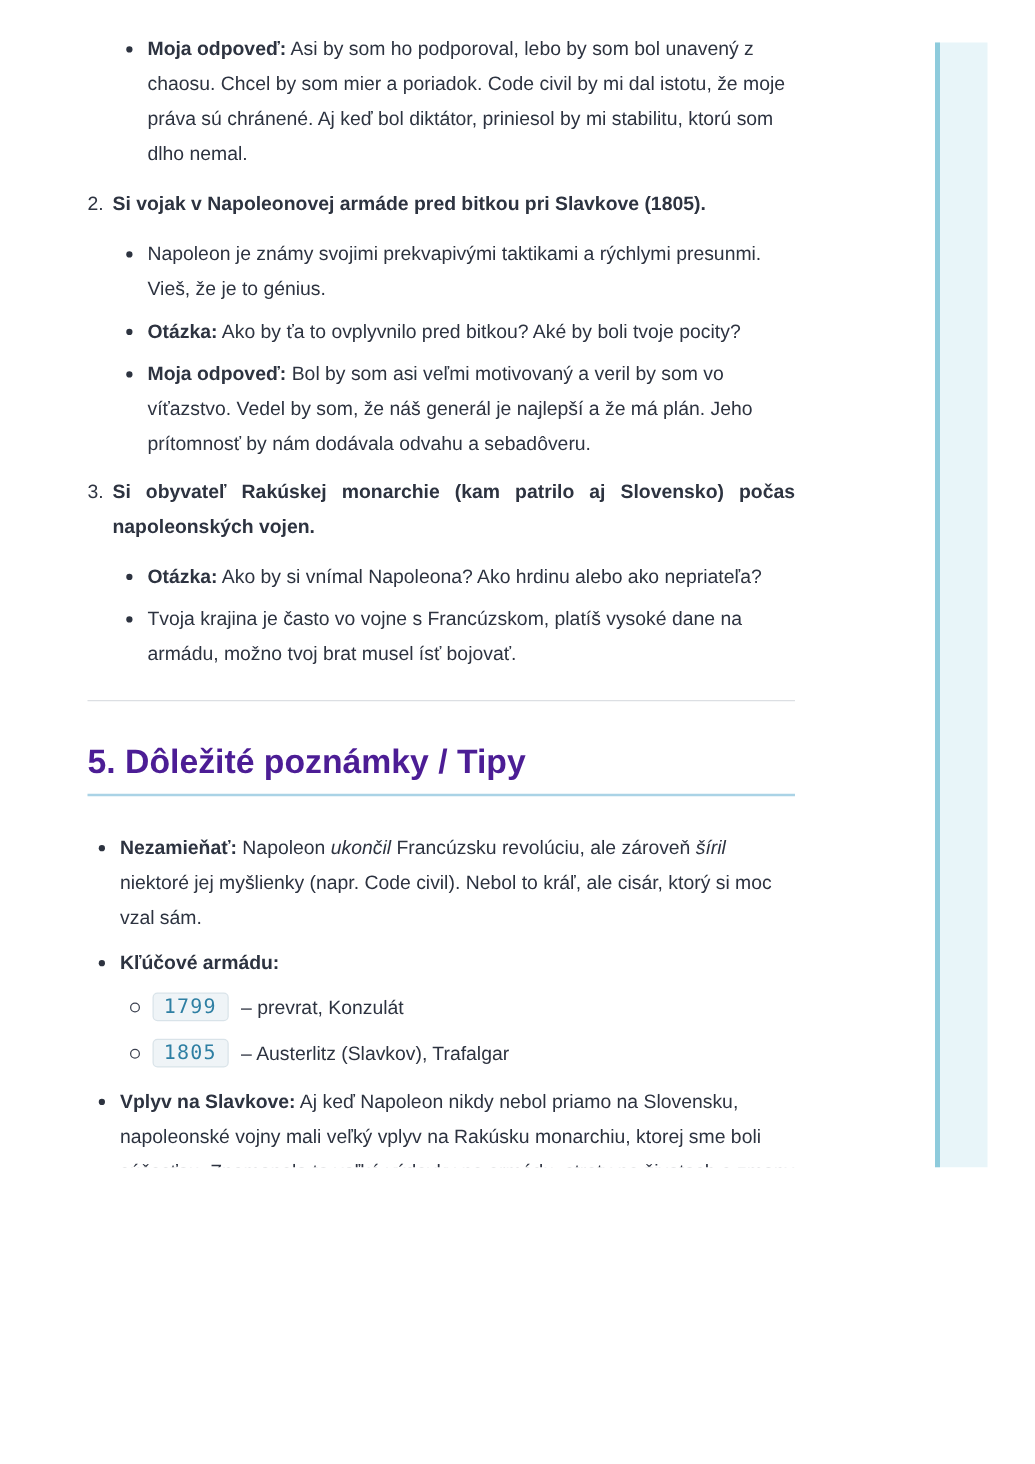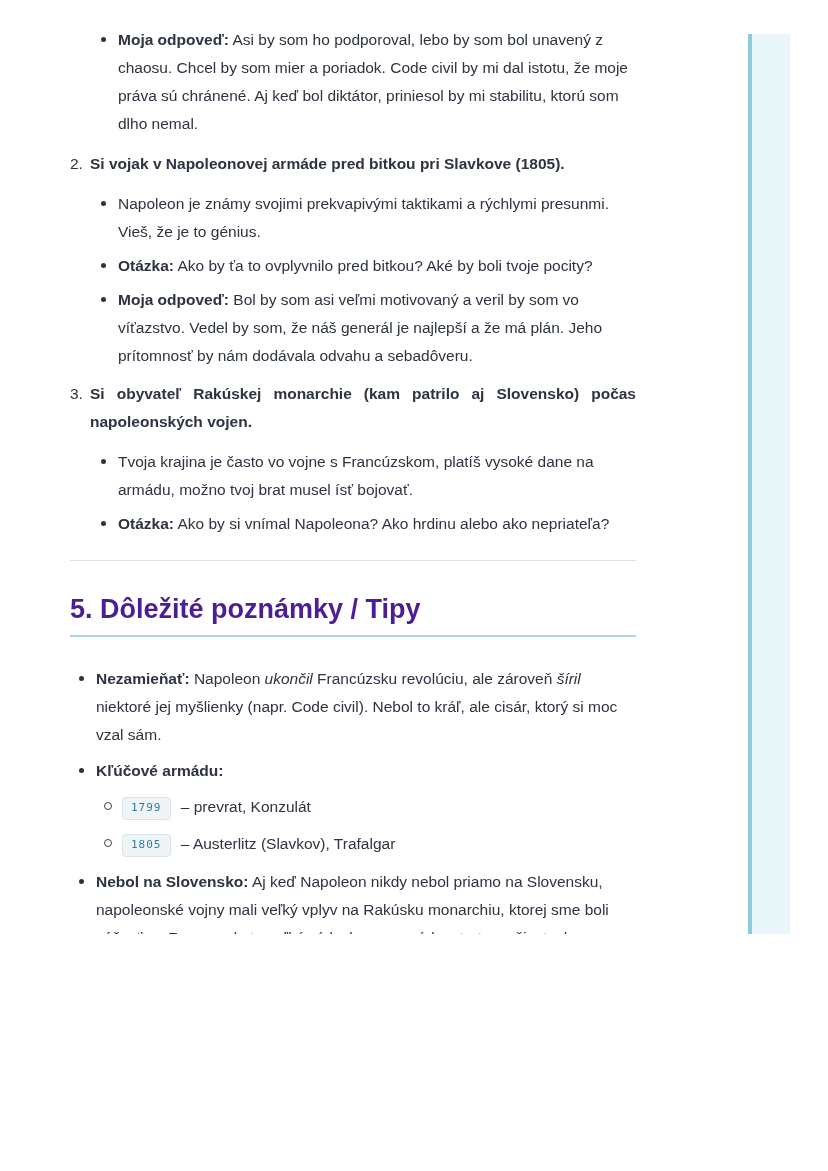--- a/index.html
+++ b/index.html
@@ -70,21 +70,21 @@
   ul.dates { list-style:none; margin:8px 0 10px 0; padding:0 0 0 8px; }
   ul.dates > li { position:relative; padding-left:18px; margin-bottom:9px; }
   ul.dates > li::before {
     content:""; position:absolute; left:0; top:9px;
     width:6px; height:6px; border:1.5px solid #3b4150; border-radius:50%;
     background:transparent;
   }
   .year-badge {
     display:inline-block;
     font-family:"DejaVu Sans Mono", monospace;
-    font-size:11px; line-height:16px;
+    font-size:16px; line-height:16px;
     letter-spacing:1px;
     color:#2e7fa3;
     background:#eff4f7;
     border:1px solid #d9e3e9;
     border-radius:4px;
     padding:2px 8px 3px 8px;
     margin-right:6px;
     vertical-align:1px;
   }
   .footer {
@@ -121,42 +121,42 @@
         <li><strong>Moja odpoveď:</strong> <span>Bol by som asi veľmi motivovaný a veril by som vo víťazstvo. Vedel by som, že náš generál je najlepší a že má plán. Jeho prítomnosť by nám dodávala odvahu a sebadôveru.</span></li>
       </ul>
     </div>
 
     <div class="num-item">
       <div class="num-row">
         <span class="num-marker">3.</span>
         <span class="num-title">Si obyvateľ Rakúskej monarchie (kam patrilo aj Slovensko) počas napoleonských vojen.</span>
       </div>
       <ul class="dotlist">
+        <li><strong>Otázka:</strong> <span>Ako by si vnímal Napoleona? Ako hrdinu alebo ako nepriateľa?</span></li>
         <li><span>Tvoja krajina je často vo vojne s Francúzskom, platíš vysoké dane na armádu, možno tvoj brat musel ísť bojovať.</span></li>
-        <li><strong>Otázka:</strong> <span>Ako by si vnímal Napoleona? Ako hrdinu alebo ako nepriateľa?</span></li>
       </ul>
     </div>
 
     <hr class="divider">
 
     <h2 class="section-heading">5. Dôležité poznámky / Tipy</h2>
 
     <ul class="tips">
 
       <li><strong>Nezamieňať:</strong> <span>Napoleon </span><em>ukončil</em><span> Francúzsku revolúciu, ale zároveň </span><em>šíril</em><span> niektoré jej myšlienky (napr. Code civil). Nebol to kráľ, ale cisár, ktorý si moc vzal sám.</span></li>
 
       <li>
         <strong>Kľúčové armádu:</strong>
         <ul class="dates">
           <li><code class="year-badge">1799</code> <span>– prevrat, Konzulát</span></li>
           <li><code class="year-badge">1805</code> <span>– Austerlitz (Slavkov), Trafalgar</span></li>
         </ul>
       </li>
 
-      <li><strong>Nebol na Slovensko:</strong> <span>Aj keď Napoleon nikdy nebol priamo na Slovensku, napoleonské vojny mali veľký vplyv na Rakúsku monarchiu, ktorej sme boli súčasťou. Znamenalo to veľké výdavky na armádu, straty na životoch a zmeny v politike.</span></li>
+      <li><strong>Vplyv na Slavkove:</strong> <span>Aj keď Napoleon nikdy nebol priamo na Slovensku, napoleonské vojny mali veľký vplyv na Rakúsku monarchiu, ktorej sme boli súčasťou. Znamenalo to veľké výdavky na armádu, straty na životoch a zmeny v politike.</span></li>
 
     </ul>
 
   </div>
 
   <div class="footer">(c) Knowunity 2025</div>
 
 </div>
 
 </body></html>

